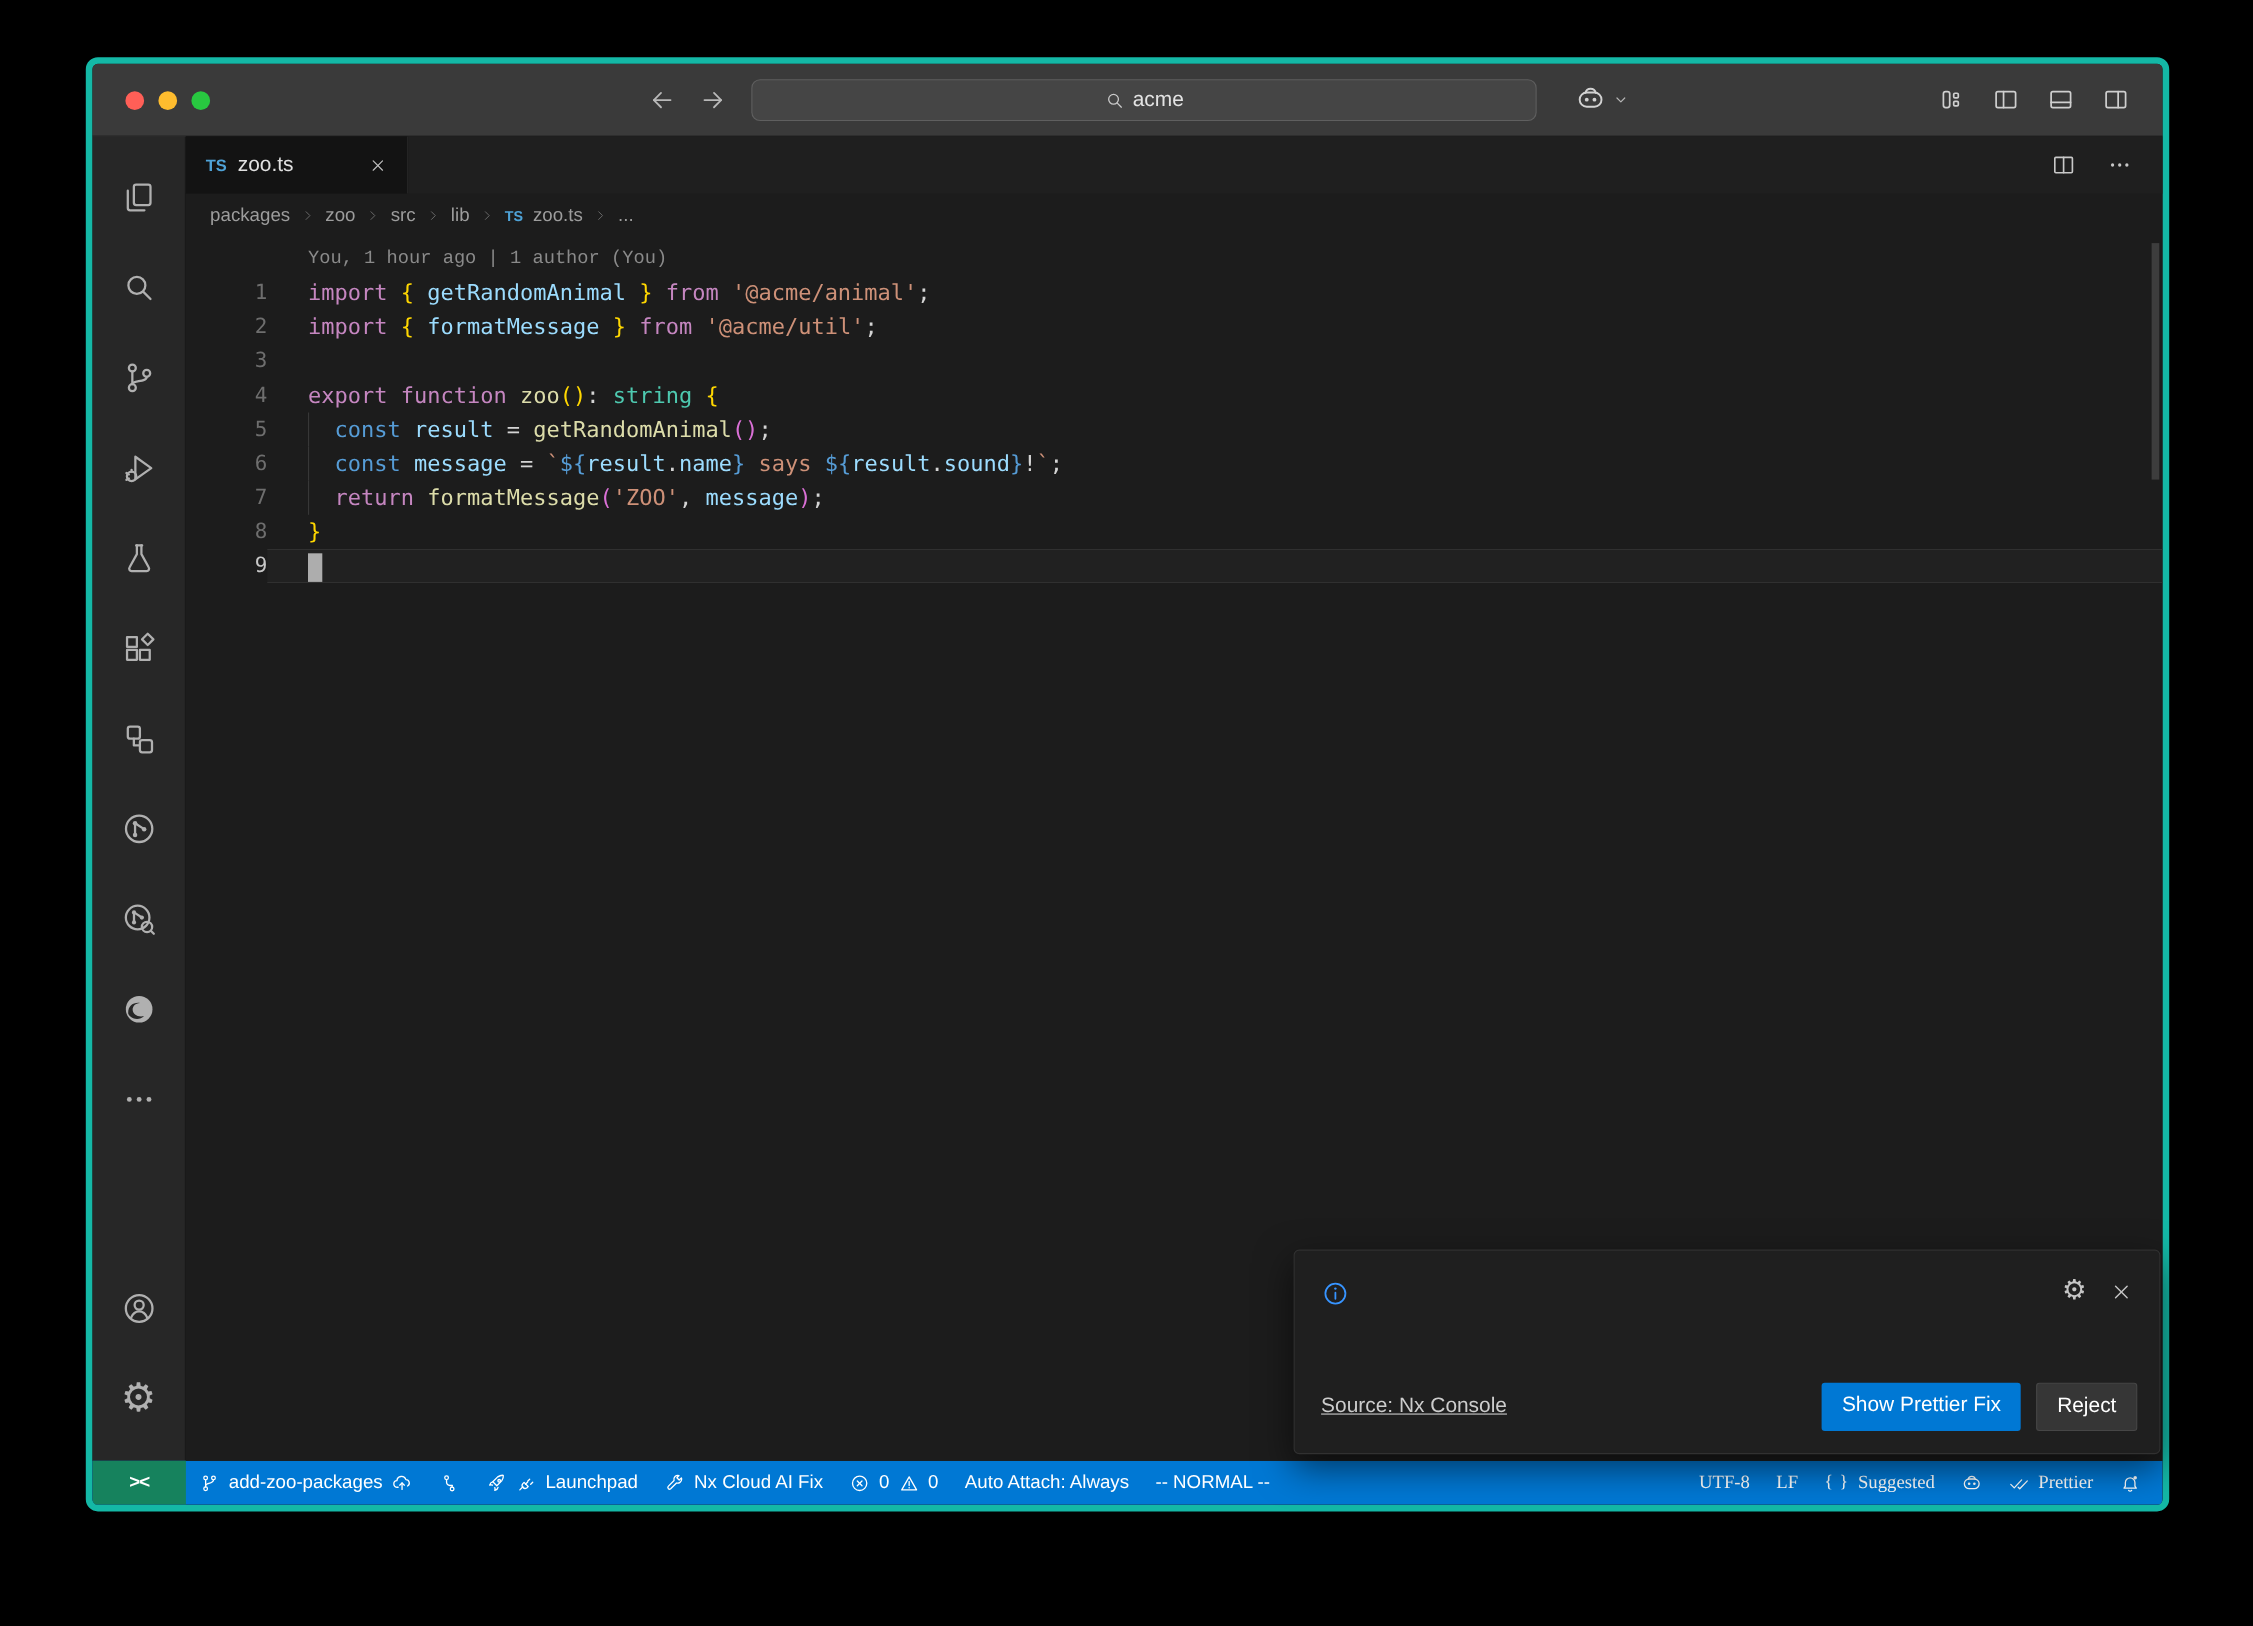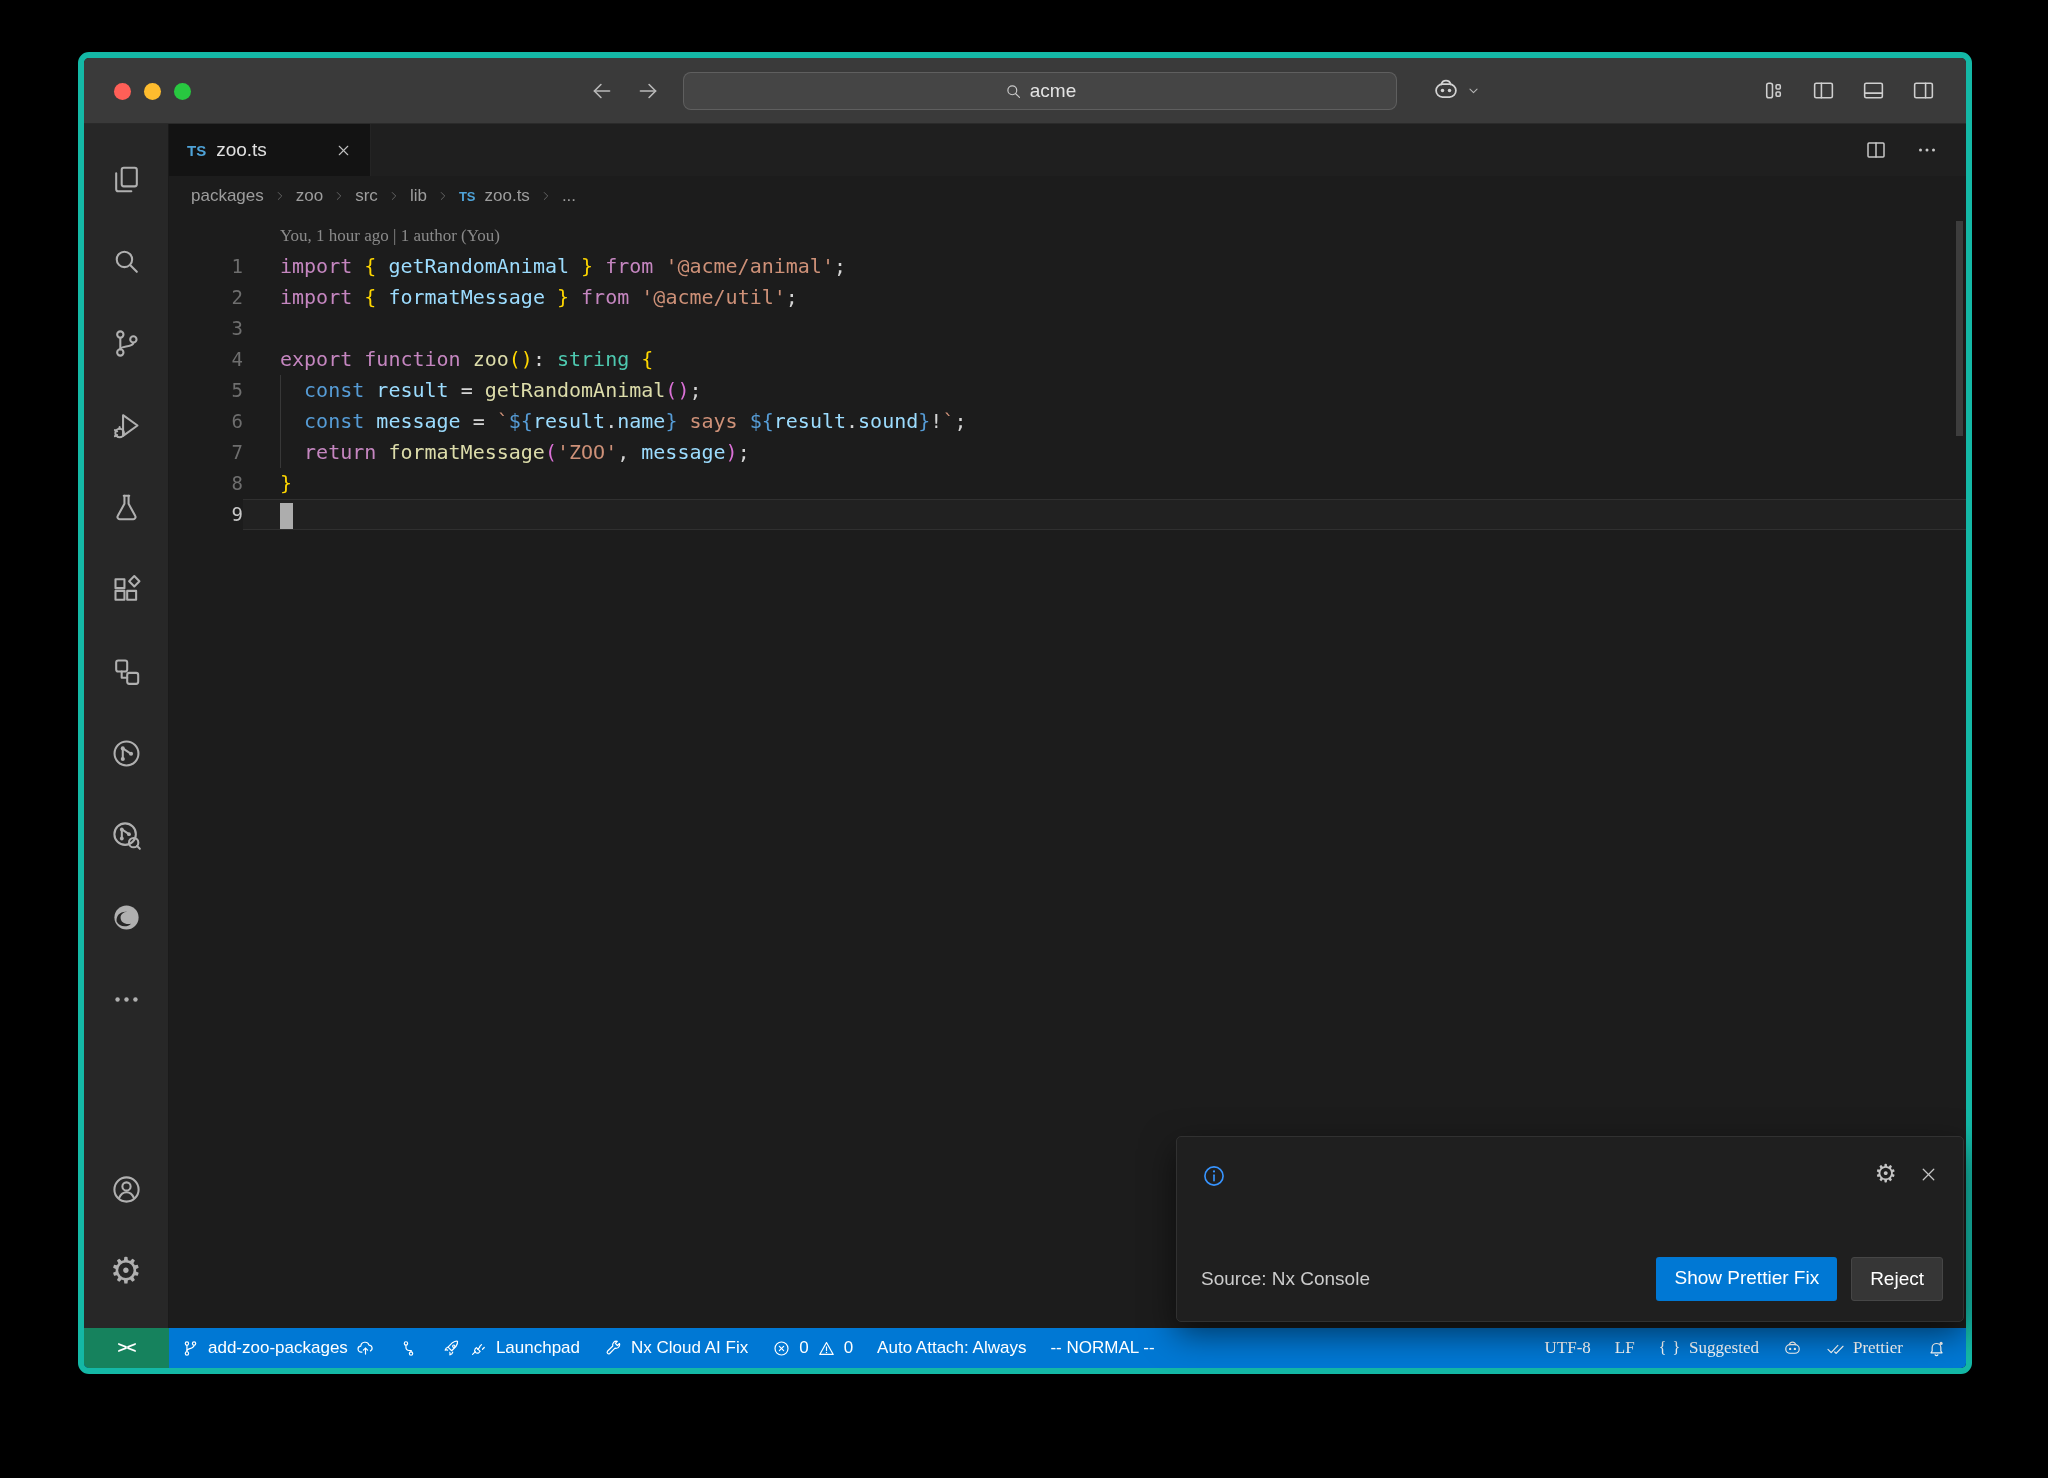--- a/index.html
+++ b/index.html
@@ -48,21 +48,21 @@
   .editor-actions { margin-left:auto; display:flex; align-items:center; gap:27px; padding-right:27px; color:#c8c8c8; }
   .editor-actions .icon{width:24px;height:24px}
 
   .breadcrumbs { height:40px; display:flex; align-items:center; padding-left:22px; gap:9px;
                  color:#9d9d9d; font-size:17px; flex:none; }
   .bc-sep{width:14px;height:14px;color:#6b6b6b}
   .bc-ts { color:#4fa3d8; font-weight:700; font-size:13px; }
 
   .code { flex:1; font-family:"DejaVu Sans Mono", monospace; font-size:20px; padding-top:5px; }
   .blame { height:30px; line-height:30px; padding-left:111px; color:#8a8a8a; font-size:17px;
-           font-family:Liberation Serif, serif; }
+           font-family:Liberation Mono, monospace; }
   .code-line { display:flex; height:31px; line-height:31px; }
   .ln { width:74px; text-align:right; color:#6e6e6e; font-size:19px; flex:none; }
   .txt { padding-left:37px; white-space:pre; flex:1; }
   .code-line.current .txt { background:rgba(255,255,255,.025);
       box-shadow: inset 0 1px 0 #303030, inset 0 -1px 0 #303030; }
   .code-line.current .ln { color:#c8c8c8; }
   .guide { display:inline-block; width:2ch; height:100%; border-left:1px solid #373737; vertical-align:top; }
   .cursor { display:inline-block; width:13px; height:26px; background:#adadad; vertical-align:middle; }
 
   .tk-kw{color:#C586C0}.tk-kb{color:#569CD6}.tk-fn{color:#DCDCAA}.tk-var{color:#9CDCFE}
@@ -87,21 +87,21 @@
                   background:#1f1f1f; border:1px solid #313131; border-radius:5px;
                   box-shadow:0 12px 34px rgba(0,0,0,.55); padding:24px 24px; z-index:5;
                   color:#d7d7d7; font-size:20px; }
   .notif-head { display:flex; gap:13px; }
   .notif-head .info{width:26px;height:26px;color:#3794ff;flex:none;margin-top:2px}
   .notif-msg { width:630px; line-height:31px; }
   .notif-top-actions { margin-left:auto; display:flex; gap:21px; color:#c5c5c5; align-items:flex-start; }
   .notif-top-actions .glyph{font-size:25px;line-height:1}
   .notif-top-actions .icon{width:21px;height:21px;margin-top:3px}
   .notif-foot { position:absolute; left:24px; right:20px; bottom:20px; display:flex; align-items:center; }
-  .notif-source { color:#cccccc; font-size:19px; }
+  .notif-source { color:#cccccc; font-size:19px;text-decoration:underline; }
   .btns { margin-left:auto; display:flex; }
   .btn { font-size:19px; padding:10px 18px; border-radius:3px; margin-left:14px; color:#fff; cursor:default; }
   .btn-primary { background:#0078d4; }
   .btn-secondary { background:#363636; border:1px solid #464646; }
 
   .icon svg { width:100%; height:100%; display:block; }
 </style>
 </head>
 <body>
 

